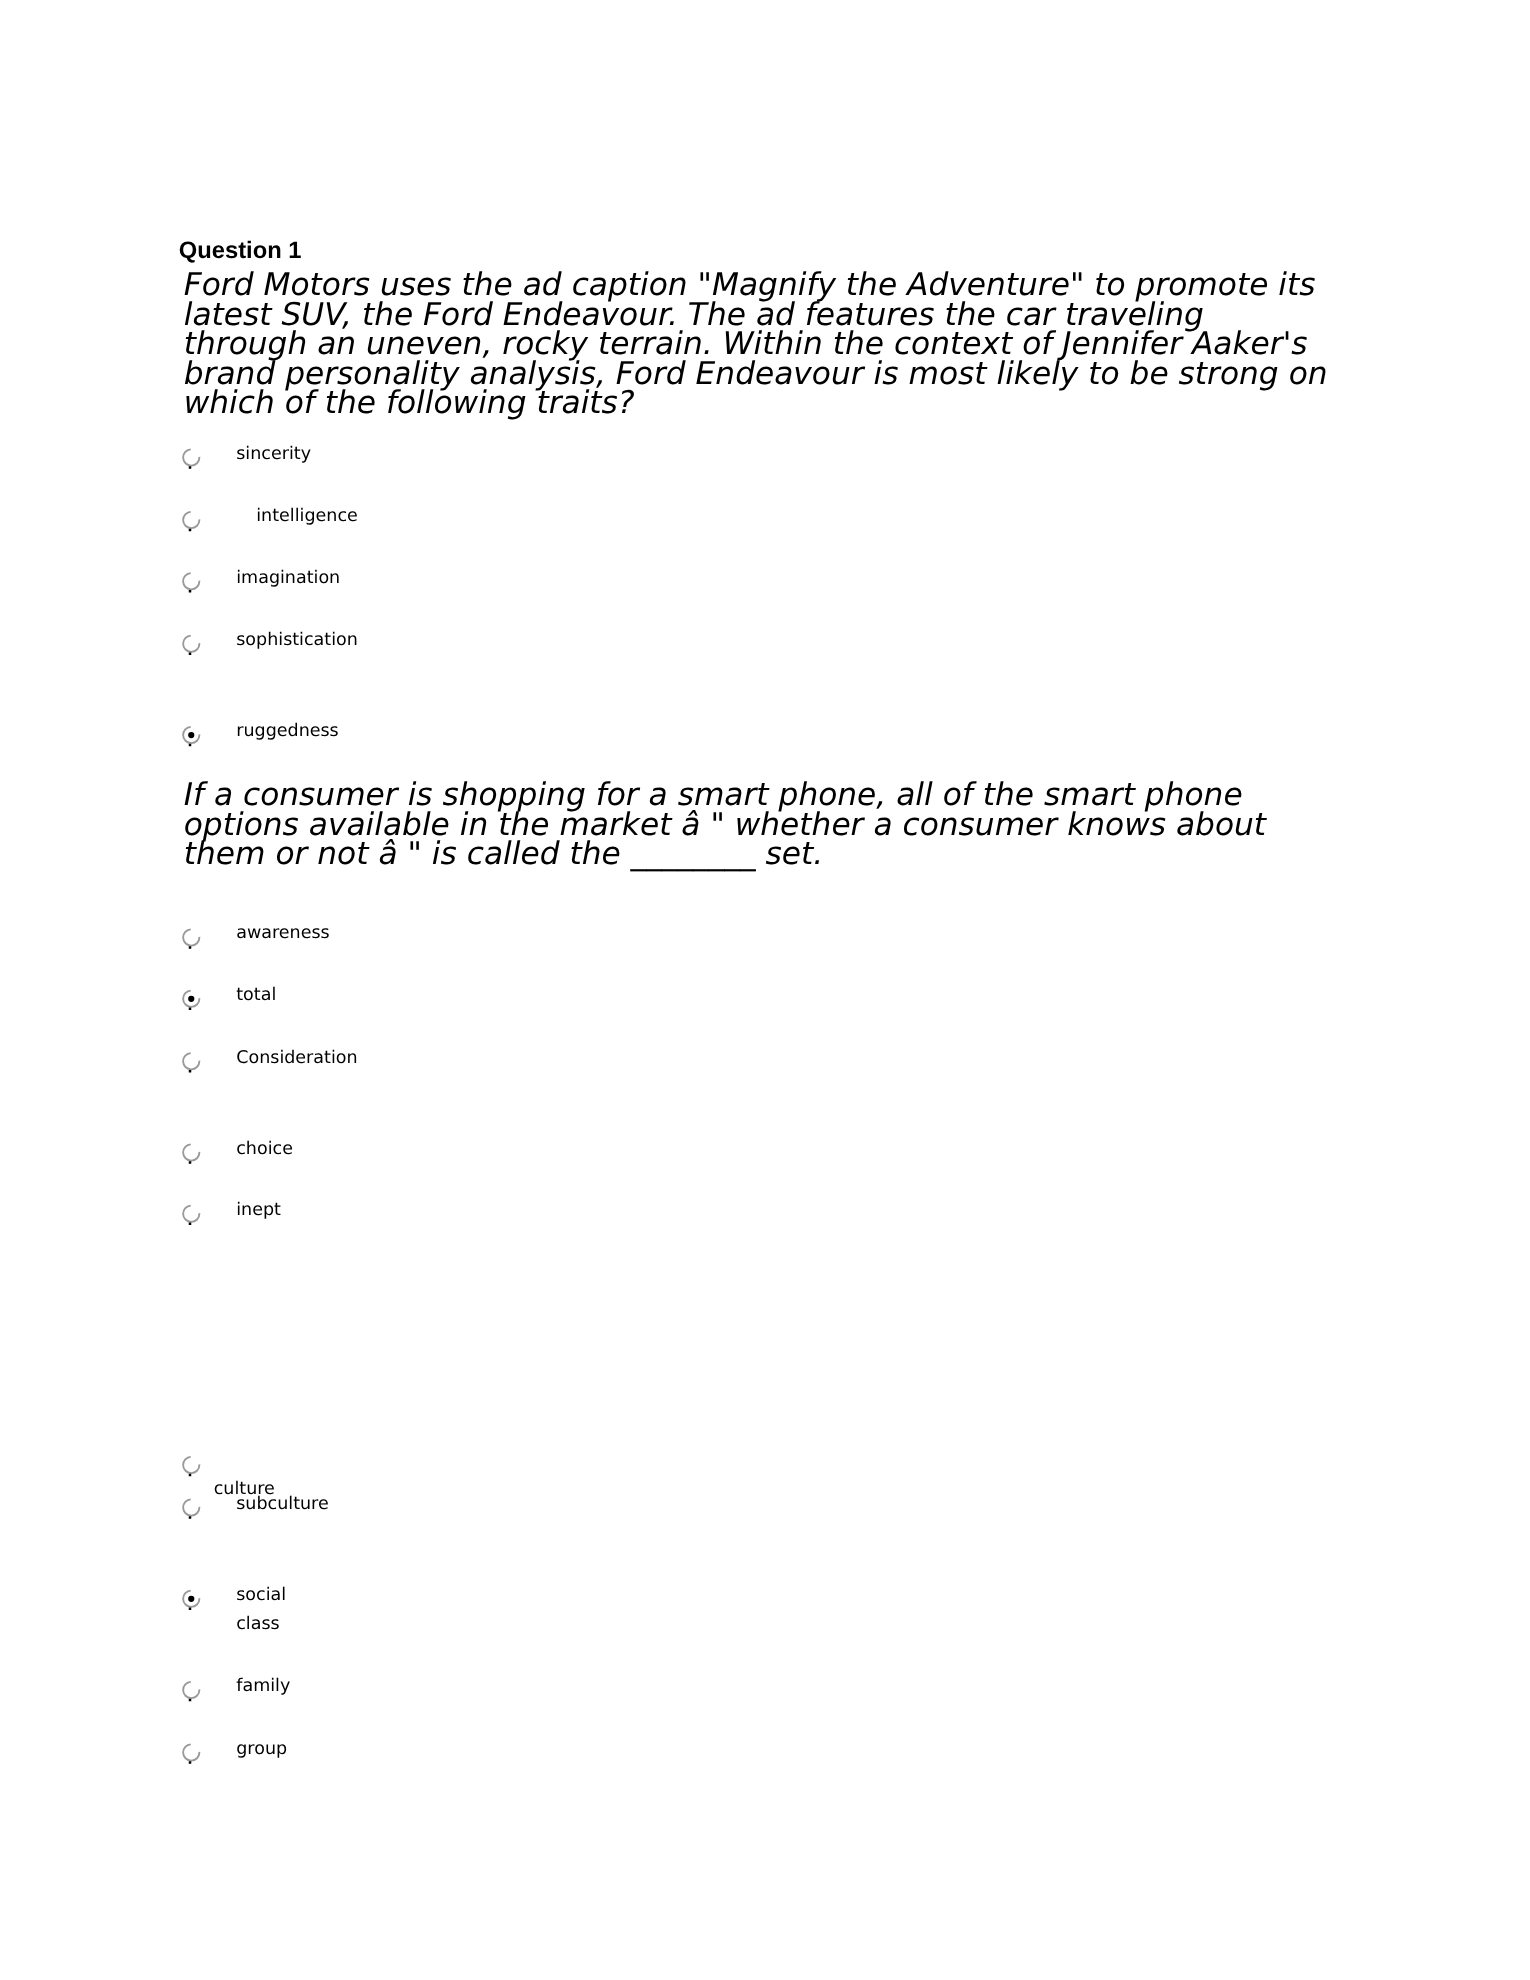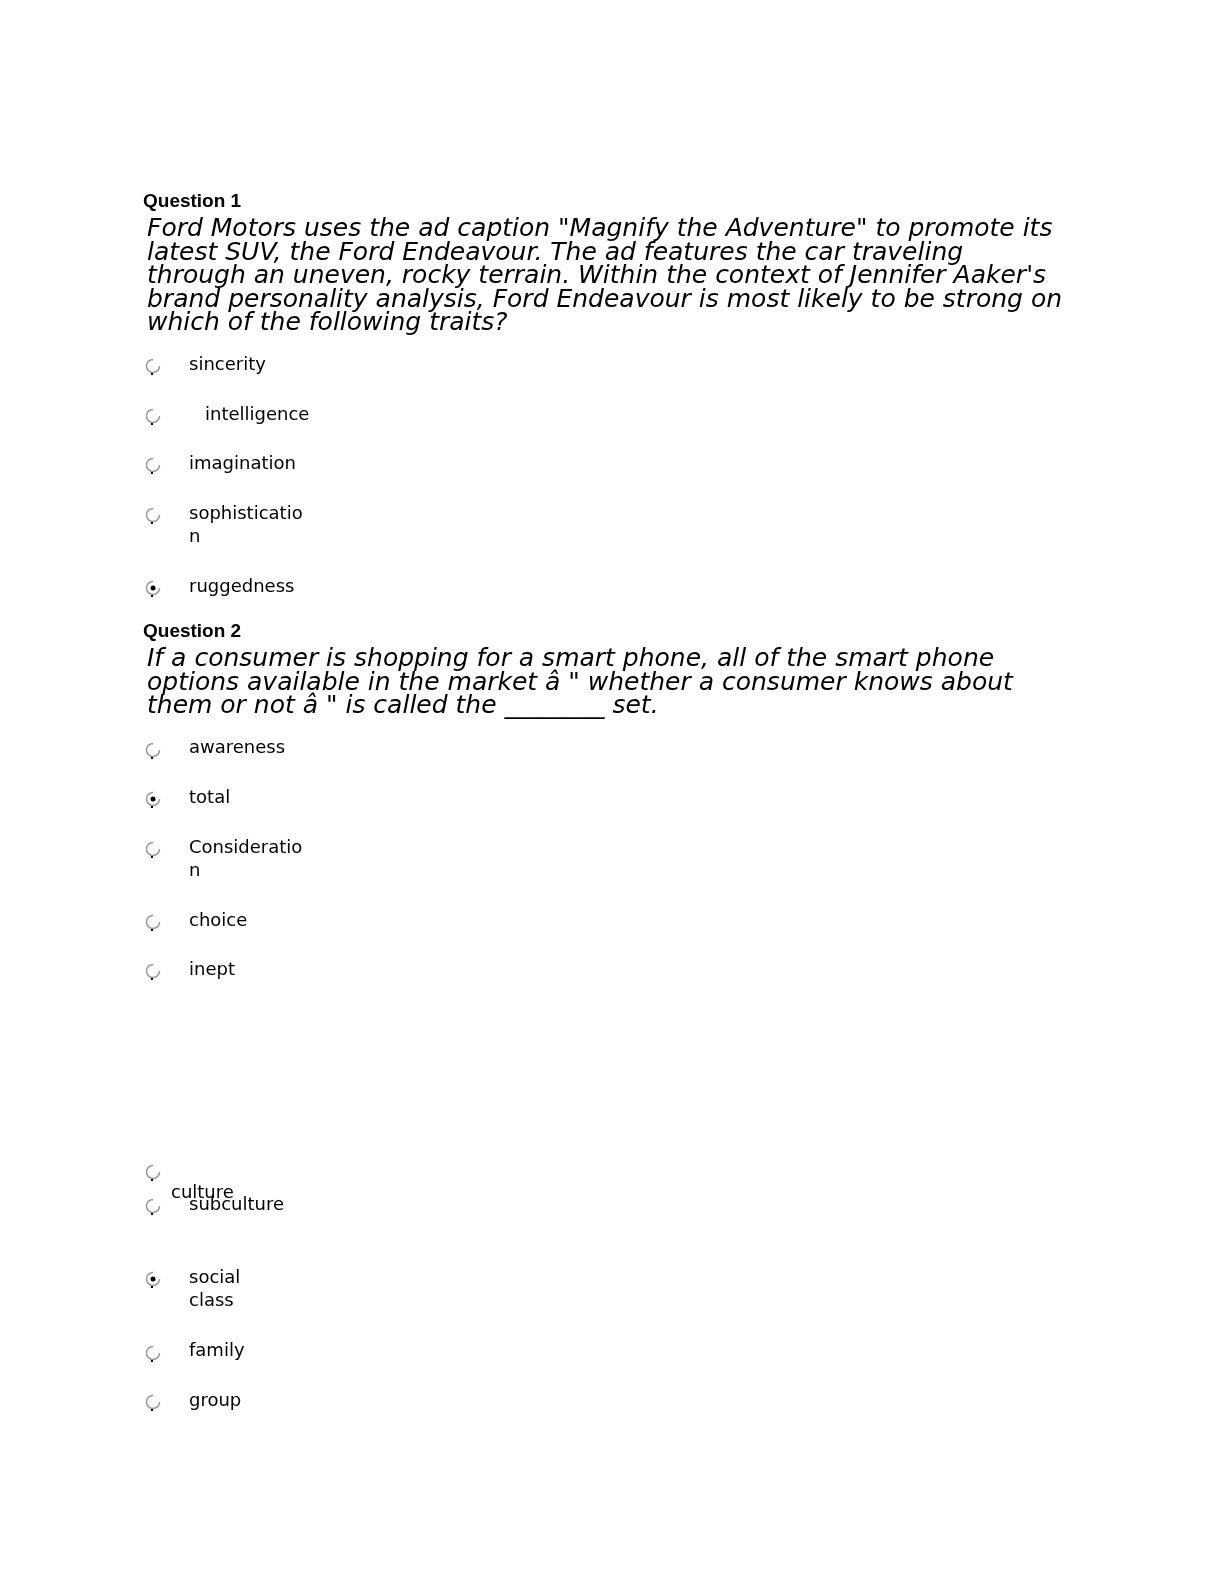--- a/index.html
+++ b/index.html
@@ -6,21 +6,21 @@
   body { width: 1224px; height: 1584px; position: relative; overflow: hidden;
          font-family: "DejaVu Sans", sans-serif; color: #000; }
   .page { position: absolute; left: 143px; top: 190px; width: 930px; }
   .question { margin-bottom: 0; }
   .q-title { font-family: "Liberation Sans", sans-serif; font-weight: bold; font-size: 19px; line-height: 22px; margin: 0; }
   .q-text { font-size: 25px; line-height: 23.5px; margin: 4px; white-space: pre-wrap; font-style: italic; }
   .options { margin-top: 22px; }
   .option { display: flex; align-items: flex-start; margin-bottom: 22px; }
   .radio { width: 16px; height: 16px; margin-left: 2px; margin-top: 6px; position: relative; flex: none; }
   .radio svg { display: block; }
-  .opt-label { margin-left: 28px; width: 118px; font-size: 18px; line-height: 23px; word-break: break-all; }
+  .opt-label { margin-left: 28px; width: 118px; font-size: 14px; line-height: 23px; word-break: break-all; }
 </style>
 </head>
 <body>
 
 <div class="page">
 
   <div class="question" style="position:absolute; top:0; left:0; width:930px;">
     <p class="q-title">Question 1</p>
     <p class="q-text">Ford Motors uses the ad caption "Magnify the Adventure" to promote its latest SUV, the Ford Endeavour. The ad features the car traveling through an uneven, rocky terrain. Within the context of Jennifer Aaker's brand personality analysis, Ford Endeavour is most likely to be strong on which of the following traits?</p>
   </div>
@@ -67,21 +67,20 @@
             <circle cx="8" cy="8" r="6.5" fill="none" stroke="#9a9a9a" stroke-width="1.5" stroke-dasharray="30 10"></circle>
             <circle cx="8" cy="8" r="2.5" fill="#000"></circle>
             <rect x="6" y="15" width="2" height="2" fill="#000"></rect>
           </svg>
         </span>
       <span class="opt-label">ruggedness</span>
     </div>
   </div>
 
   <div class="question" style="position:absolute; top:430px; left:0; width:930px;">
-    <p class="q-title">Question 2</p>
     <p class="q-text">If a consumer is shopping for a smart phone, all of the smart phone options available in the market â " whether a consumer knows about them or not â " is called the ________ set.</p>
   </div>
   <div class="options" style="position:absolute; top:523px; left:0;">
     <div class="option" style="position:absolute; top:0;align-items:flex-end;">
       <span class="radio">
           <svg width="16" height="18">
             <circle cx="8" cy="8" r="6.5" fill="none" stroke="#9a9a9a" stroke-width="1.5" stroke-dasharray="30 10"></circle>
             <rect x="6" y="15" width="2" height="2" fill="#000"></rect>
           </svg>
         </span>
@@ -150,21 +149,21 @@
     <div class="option" style="position:absolute; top:123px;">
       <span class="radio">
           <svg width="16" height="18">
             <circle cx="8" cy="8" r="6.5" fill="none" stroke="#9a9a9a" stroke-width="1.5" stroke-dasharray="30 10"></circle>
             <circle cx="8" cy="8" r="2.5" fill="#000"></circle>
             <rect x="6" y="15" width="2" height="2" fill="#000"></rect>
           </svg>
         </span>
       <span class="opt-label" style="word-break:normal; width:70px;">social class</span>
     </div>
-    <div class="option" style="position:absolute; top:196px;align-items:center;">
+    <div class="option" style="position:absolute; top:196px;">
       <span class="radio">
           <svg width="16" height="18">
             <circle cx="8" cy="8" r="6.5" fill="none" stroke="#9a9a9a" stroke-width="1.5" stroke-dasharray="30 10"></circle>
             <rect x="6" y="15" width="2" height="2" fill="#000"></rect>
           </svg>
         </span>
       <span class="opt-label">family</span>
     </div>
     <div class="option" style="position:absolute; top:246px;">
       <span class="radio">

